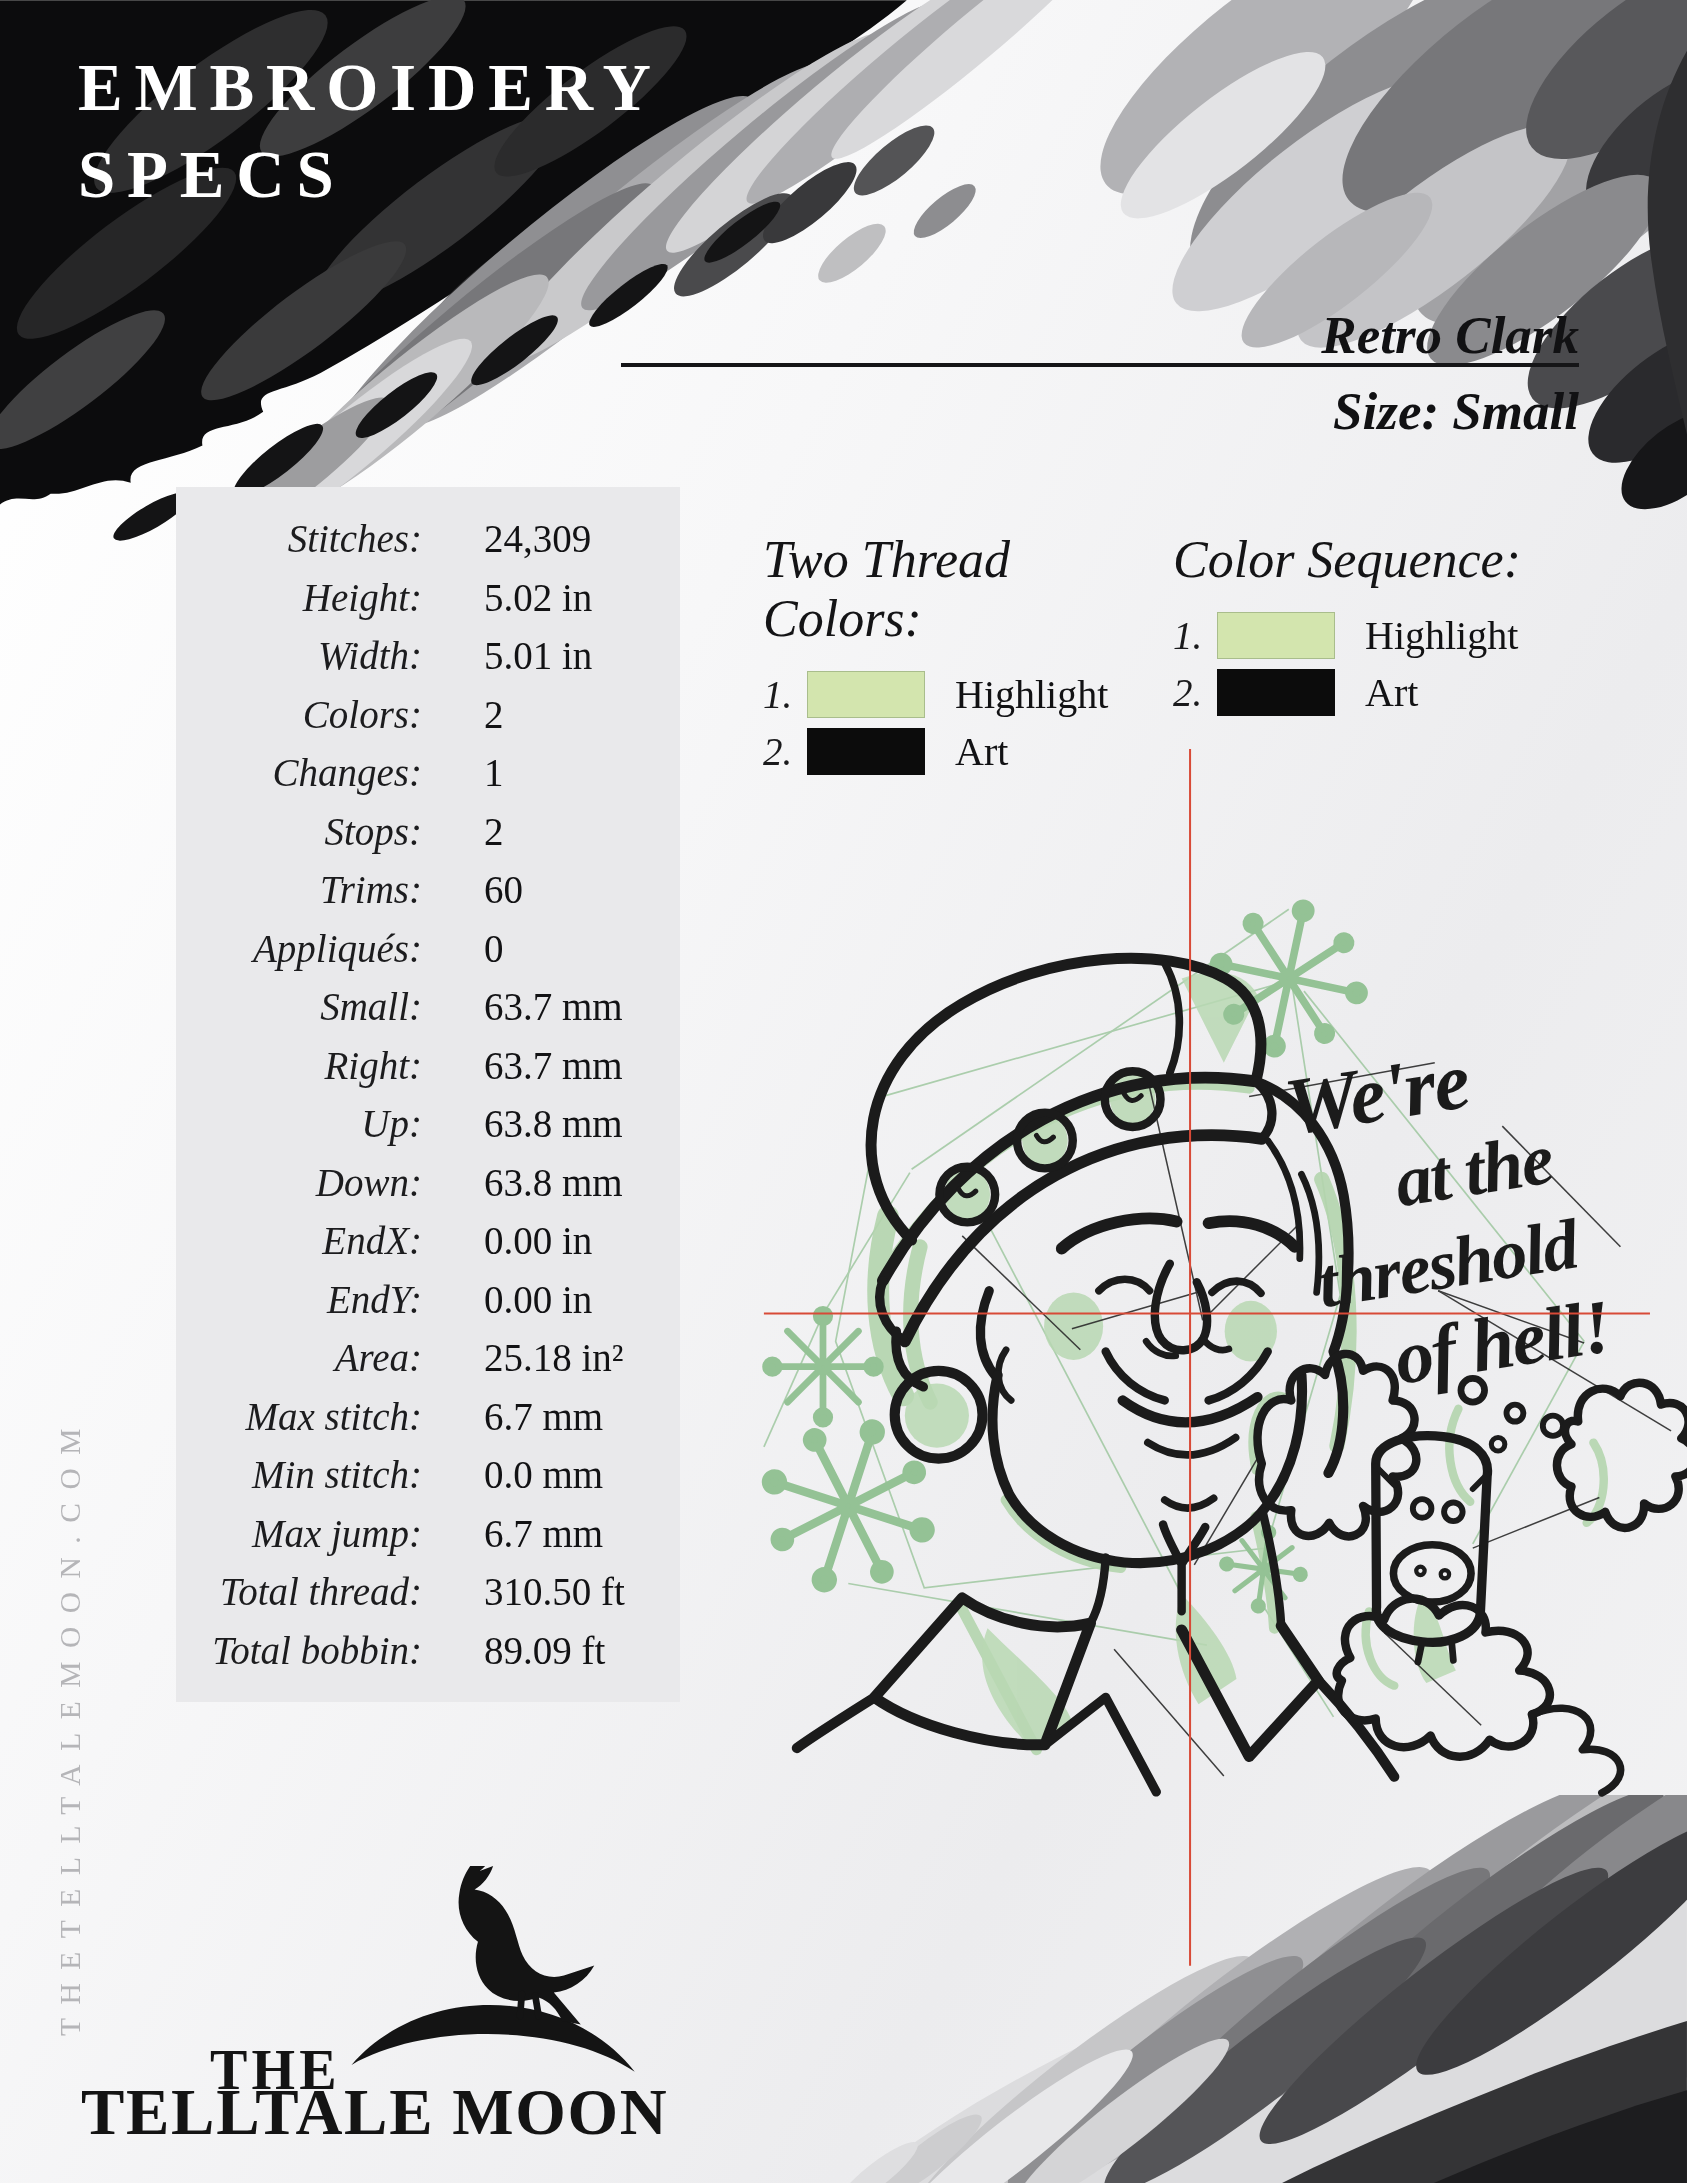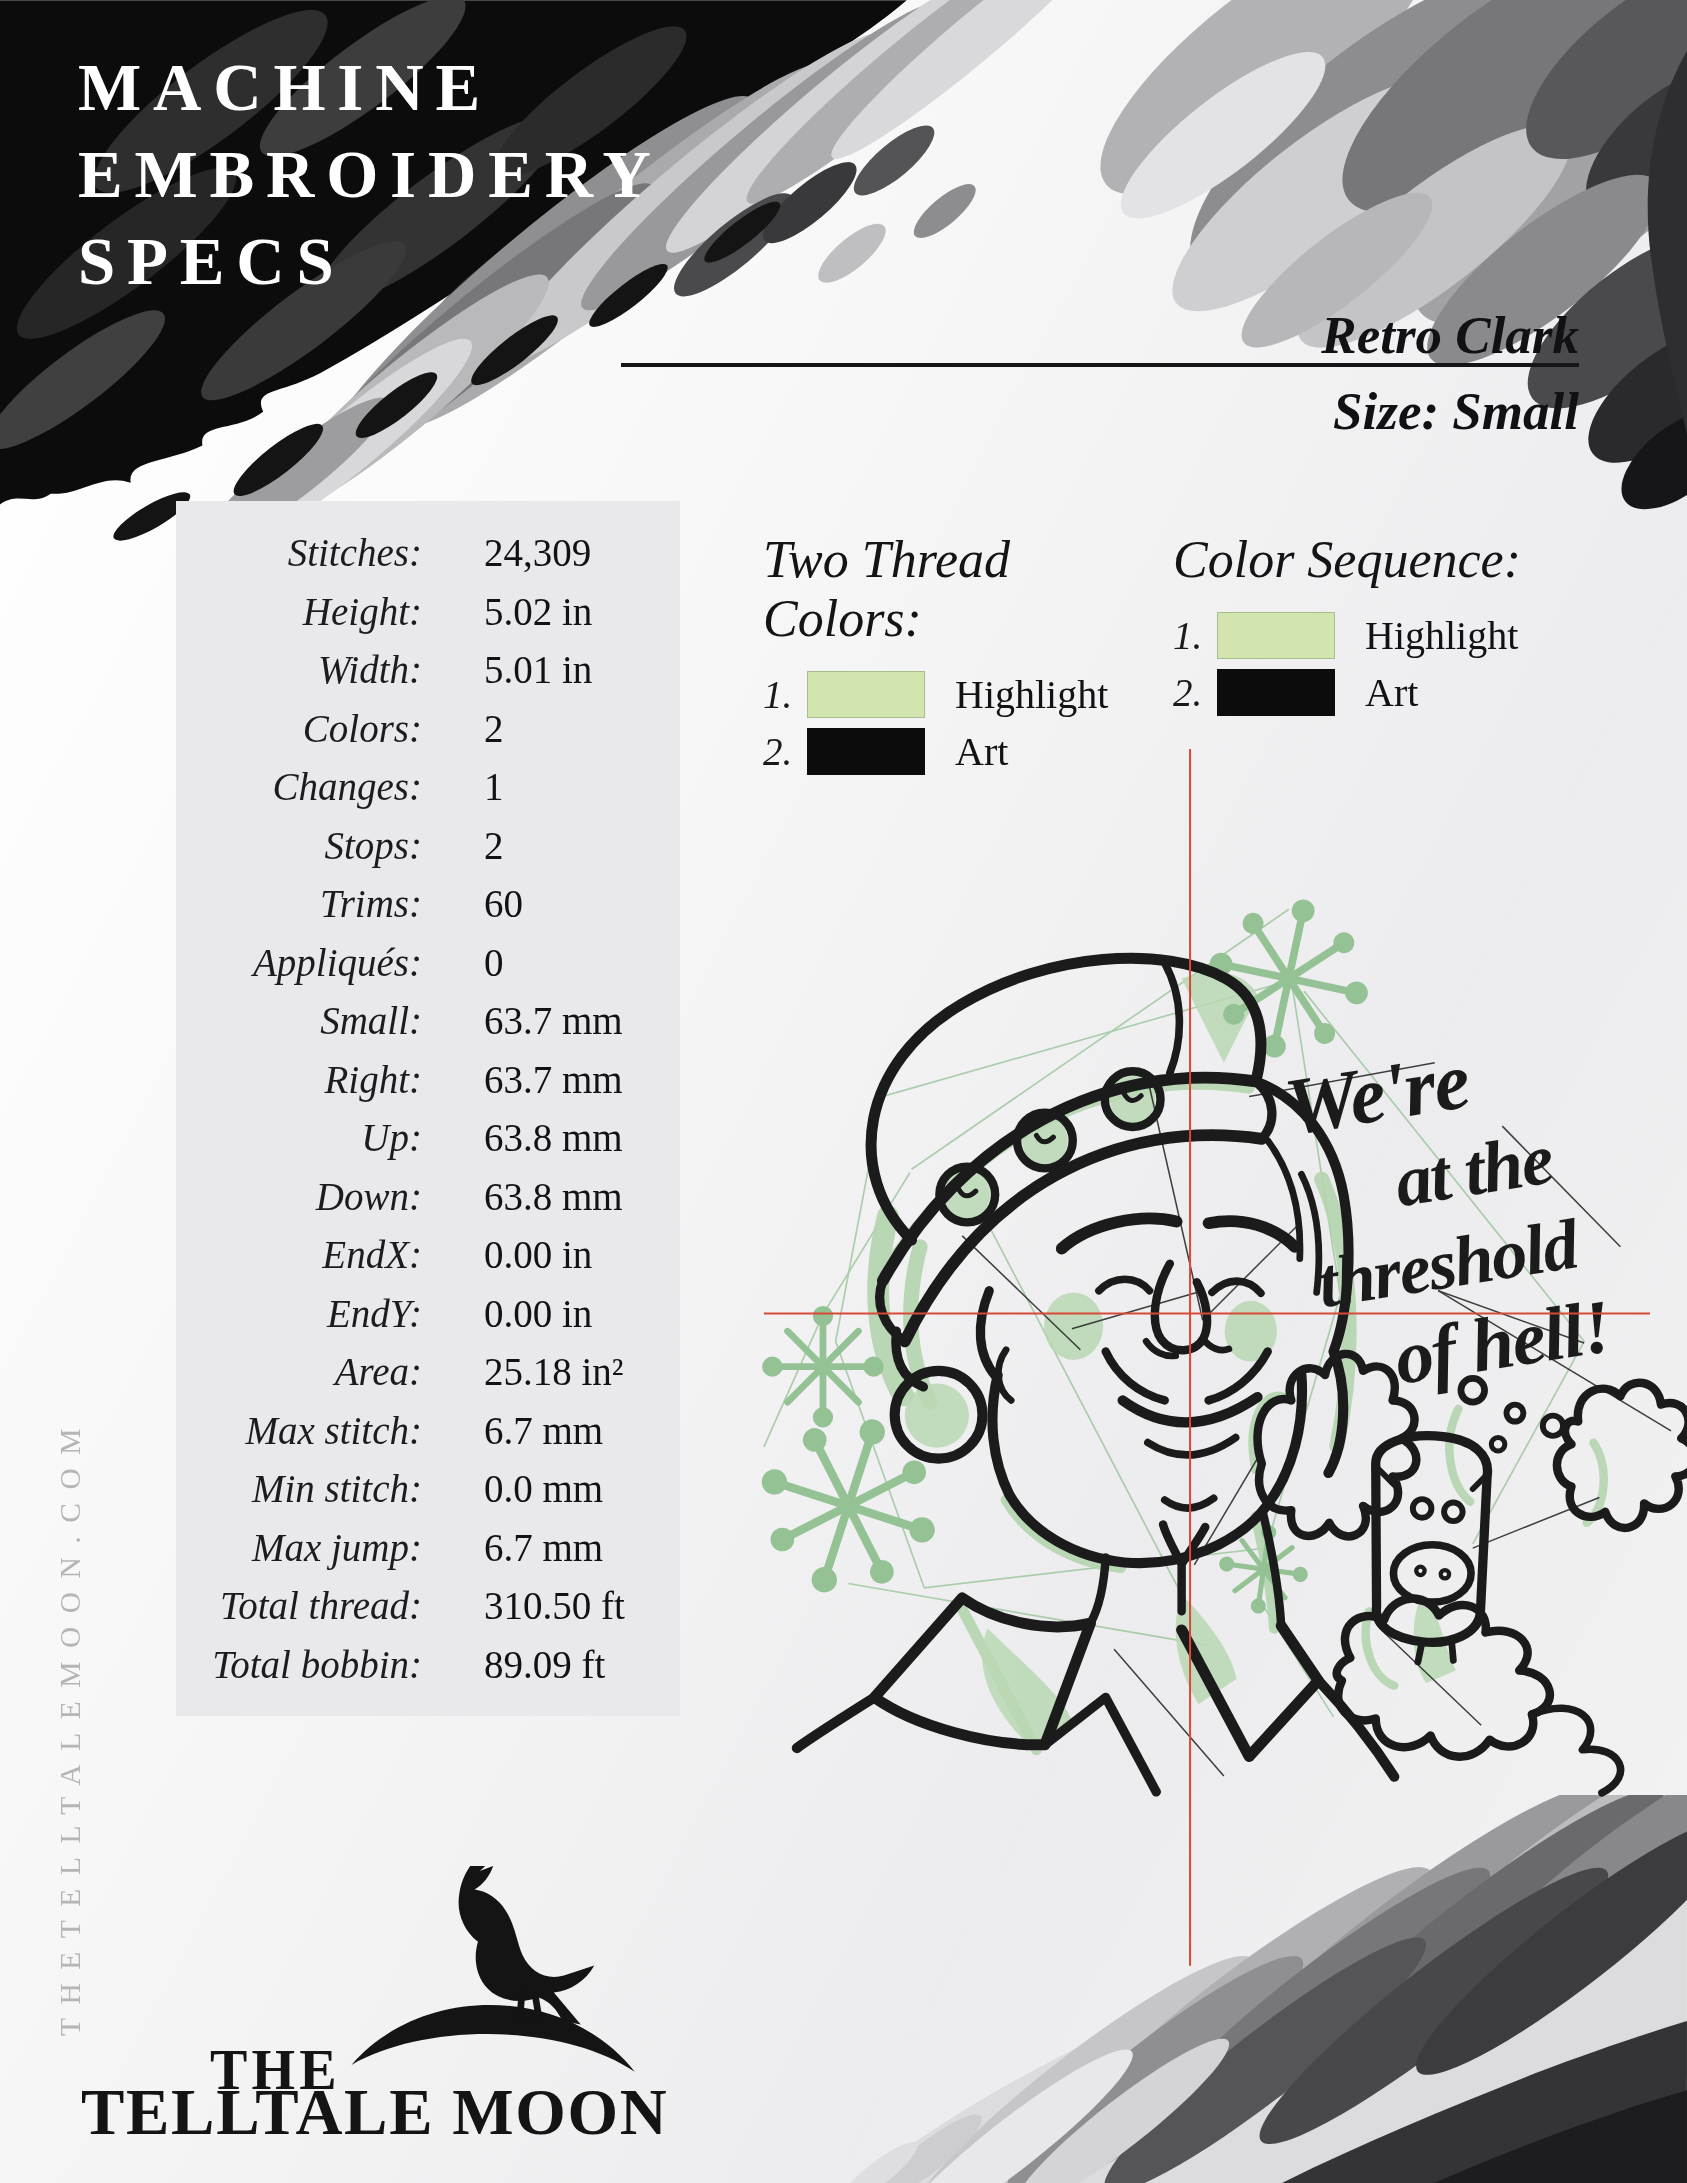--- a/index.html
+++ b/index.html
@@ -23,21 +23,21 @@
   .design-name, .size-label {
     right:108px; text-align:right; font-weight:700; font-style:italic;
     font-size:53px; color:#111113; z-index:3;
   }
   .design-name { top:305px;margin-left:10px; }
   .size-label  { top:381px; }
   .header-divider { left:621px; top:363px; width:958px; height:4.2px; background:#151517; z-index:3; }
 
   
   .specs-panel {
-    left:176px; top:501px; width:504px; height:1215px;
+    left:176px; top:487px; width:504px; height:1215px;
     background:#e9e9eb; z-index:2;padding-left:8px;
   }
   .specs-rows { position:absolute; inset:29px 25px 29px 25px; display:flex; flex-direction:column; justify-content:space-between; }
   .spec-row { display:flex; align-items:baseline; }
   .spec-label { width:221px; text-align:right; font-style:italic; font-size:39px; color:#1c1c1e; }
   .spec-value { margin-left:62px; font-size:39px; color:#121214; }
 
   
   .thread-col { top:530px; z-index:2; width:405px; }
   .thread-col.left  { left:763px; }
@@ -129,21 +129,20 @@
       <ellipse cx="330" cy="545" rx="66" ry="17" transform="rotate(-38 330 545)"></ellipse>
       <ellipse cx="470" cy="480" rx="60" ry="16" transform="rotate(-38 470 480)"></ellipse>
       <ellipse cx="610" cy="415" rx="64" ry="16" transform="rotate(-38 610 415)"></ellipse>
       <ellipse cx="745" cy="350" rx="58" ry="14" transform="rotate(-38 745 350)"></ellipse>
       <ellipse cx="880" cy="275" rx="56" ry="14" transform="rotate(-38 880 275)"></ellipse>
       <ellipse cx="180" cy="612" rx="52" ry="14" transform="rotate(-30 180 612)"></ellipse>
     </g>
   </svg>
 
   <div class="abs page-title">
-    <div>MACHINE</div>
     <div>EMBROIDERY</div>
     <div>SPECS</div>
   </div>
 
   <div class="abs design-name">Retro Clark</div>
   <div class="abs header-divider"></div>
   <div class="abs size-label">Size: Small</div>
 
   <div class="abs specs-panel">
     <div class="specs-rows">

